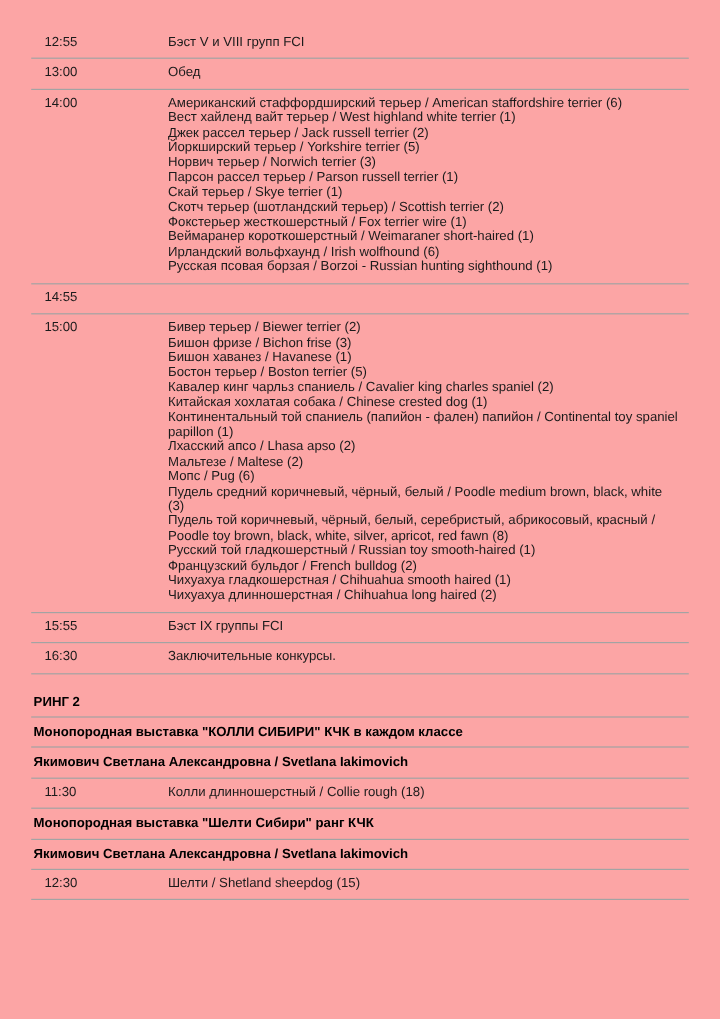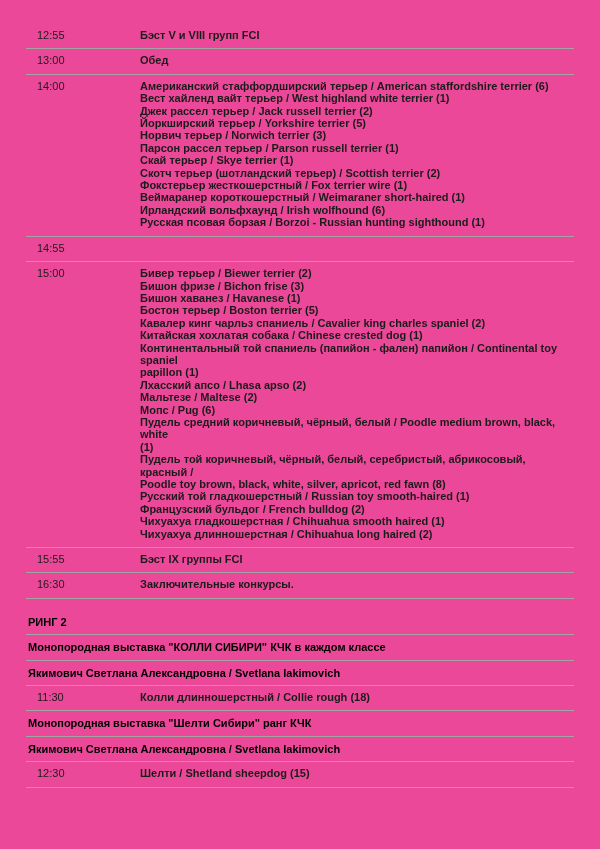--- a/index.html
+++ b/index.html
@@ -5,34 +5,34 @@
   html,body{margin:0;padding:0;background:#ffffff;}
   body{width:600px;height:849px;overflow:hidden;}
   .page{
     box-sizing:border-box;
     width:600px;height:849px;
     padding:24px 26px 0 26px;
     font-family:"Liberation Sans", sans-serif;
     font-size:11px;
     line-height:12.4px;
     color:#1b1b1b;
-    background:#ec4899;
+    background:#fca5a5;
   }
   .row{
     display:flex;
     align-items:flex-start;
     border-bottom:1px solid #a3a3a3;
     padding:5px 0 7px 0;
   }
   .time-cell{
     flex:0 0 114px;
     box-sizing:border-box;
     padding-left:11px;
   }
-  .desc-cell{flex:1;min-width:0;font-weight:bold;}
+  .desc-cell{flex:1;min-width:0;}
   .breed-entry{white-space:pre-wrap;}
   .bold-row{
     font-weight:bold;
     color:#000000;
     border-bottom:1px solid #a3a3a3;
     padding:6px 0 6px 2px;
   }
   .ring-title-row{margin-top:11px;}
 </style>
 </head>
@@ -84,21 +84,21 @@
           <div class="breed-entry">Бишон хаванез / Havanese (1)</div>
           <div class="breed-entry">Бостон терьер / Boston terrier (5)</div>
           <div class="breed-entry">Кавалер кинг чарльз спаниель / Cavalier king charles spaniel (2)</div>
           <div class="breed-entry">Китайская хохлатая собака / Chinese crested dog (1)</div>
           <div class="breed-entry">Континентальный той спаниель (папийон - фален) папийон / Continental toy spaniel
 papillon (1)</div>
           <div class="breed-entry">Лхасский апсо / Lhasa apso (2)</div>
           <div class="breed-entry">Мальтезе / Maltese (2)</div>
           <div class="breed-entry">Мопс / Pug (6)</div>
           <div class="breed-entry">Пудель средний коричневый, чёрный, белый / Poodle medium brown, black, white
-(1)</div>
+(3)</div>
           <div class="breed-entry">Пудель той коричневый, чёрный, белый, серебристый, абрикосовый, красный /
 Poodle toy brown, black, white, silver, apricot, red fawn (8)</div>
           <div class="breed-entry">Русский той гладкошерстный / Russian toy smooth-haired (1)</div>
           <div class="breed-entry">Французский бульдог / French bulldog (2)</div>
           <div class="breed-entry">Чихуахуа гладкошерстная / Chihuahua smooth haired (1)</div>
           <div class="breed-entry">Чихуахуа длинношерстная / Chihuahua long haired (2)</div>
         </div>
   </div>
 
   <div class="row">

